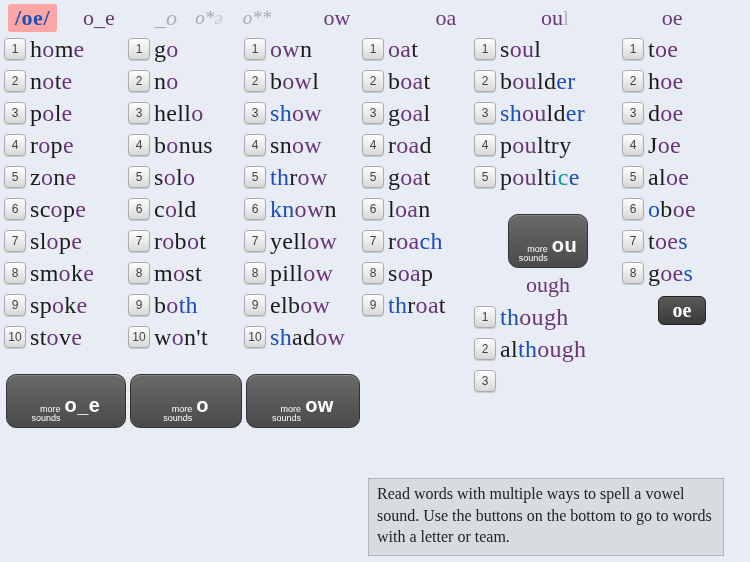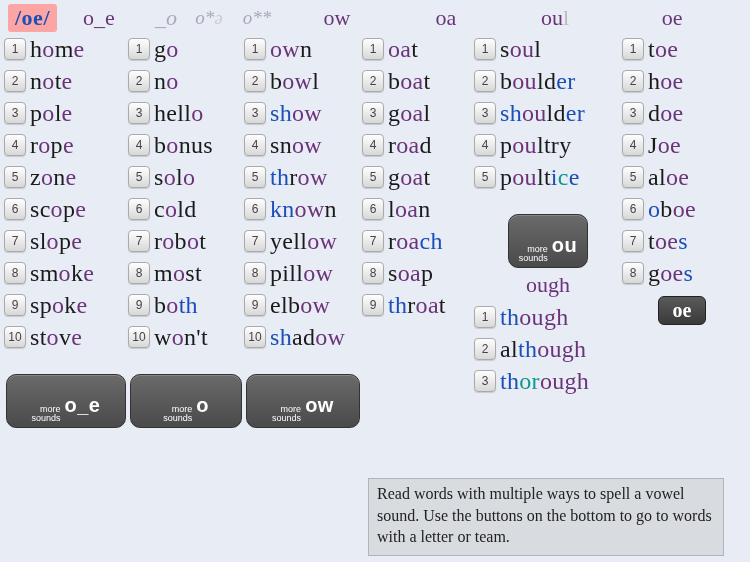--- a/index.html
+++ b/index.html
@@ -352,21 +352,20 @@
       <div class="word-row">
         <span class="num-btn">1</span>
         <span class="word"><span class="bluelink">th</span><span class="purple">ough</span></span>
       </div>
       <div class="word-row">
         <span class="num-btn">2</span>
         <span class="word">al<span class="bluelink">th</span><span class="purple">ough</span></span>
       </div>
       <div class="word-row">
         <span class="num-btn">3</span>
-        <span class="word"><span class="bluelink">th</span><span class="teal">or</span><span class="purple">ough</span></span>
       </div>
     </div>
   <div class="col col6" id="col6">
       <div class="word-row">
         <span class="num-btn">1</span>
         <span class="word">t<span class="purple">oe</span></span>
       </div>
       <div class="word-row">
         <span class="num-btn">2</span>
         <span class="word">h<span class="purple">oe</span></span>

